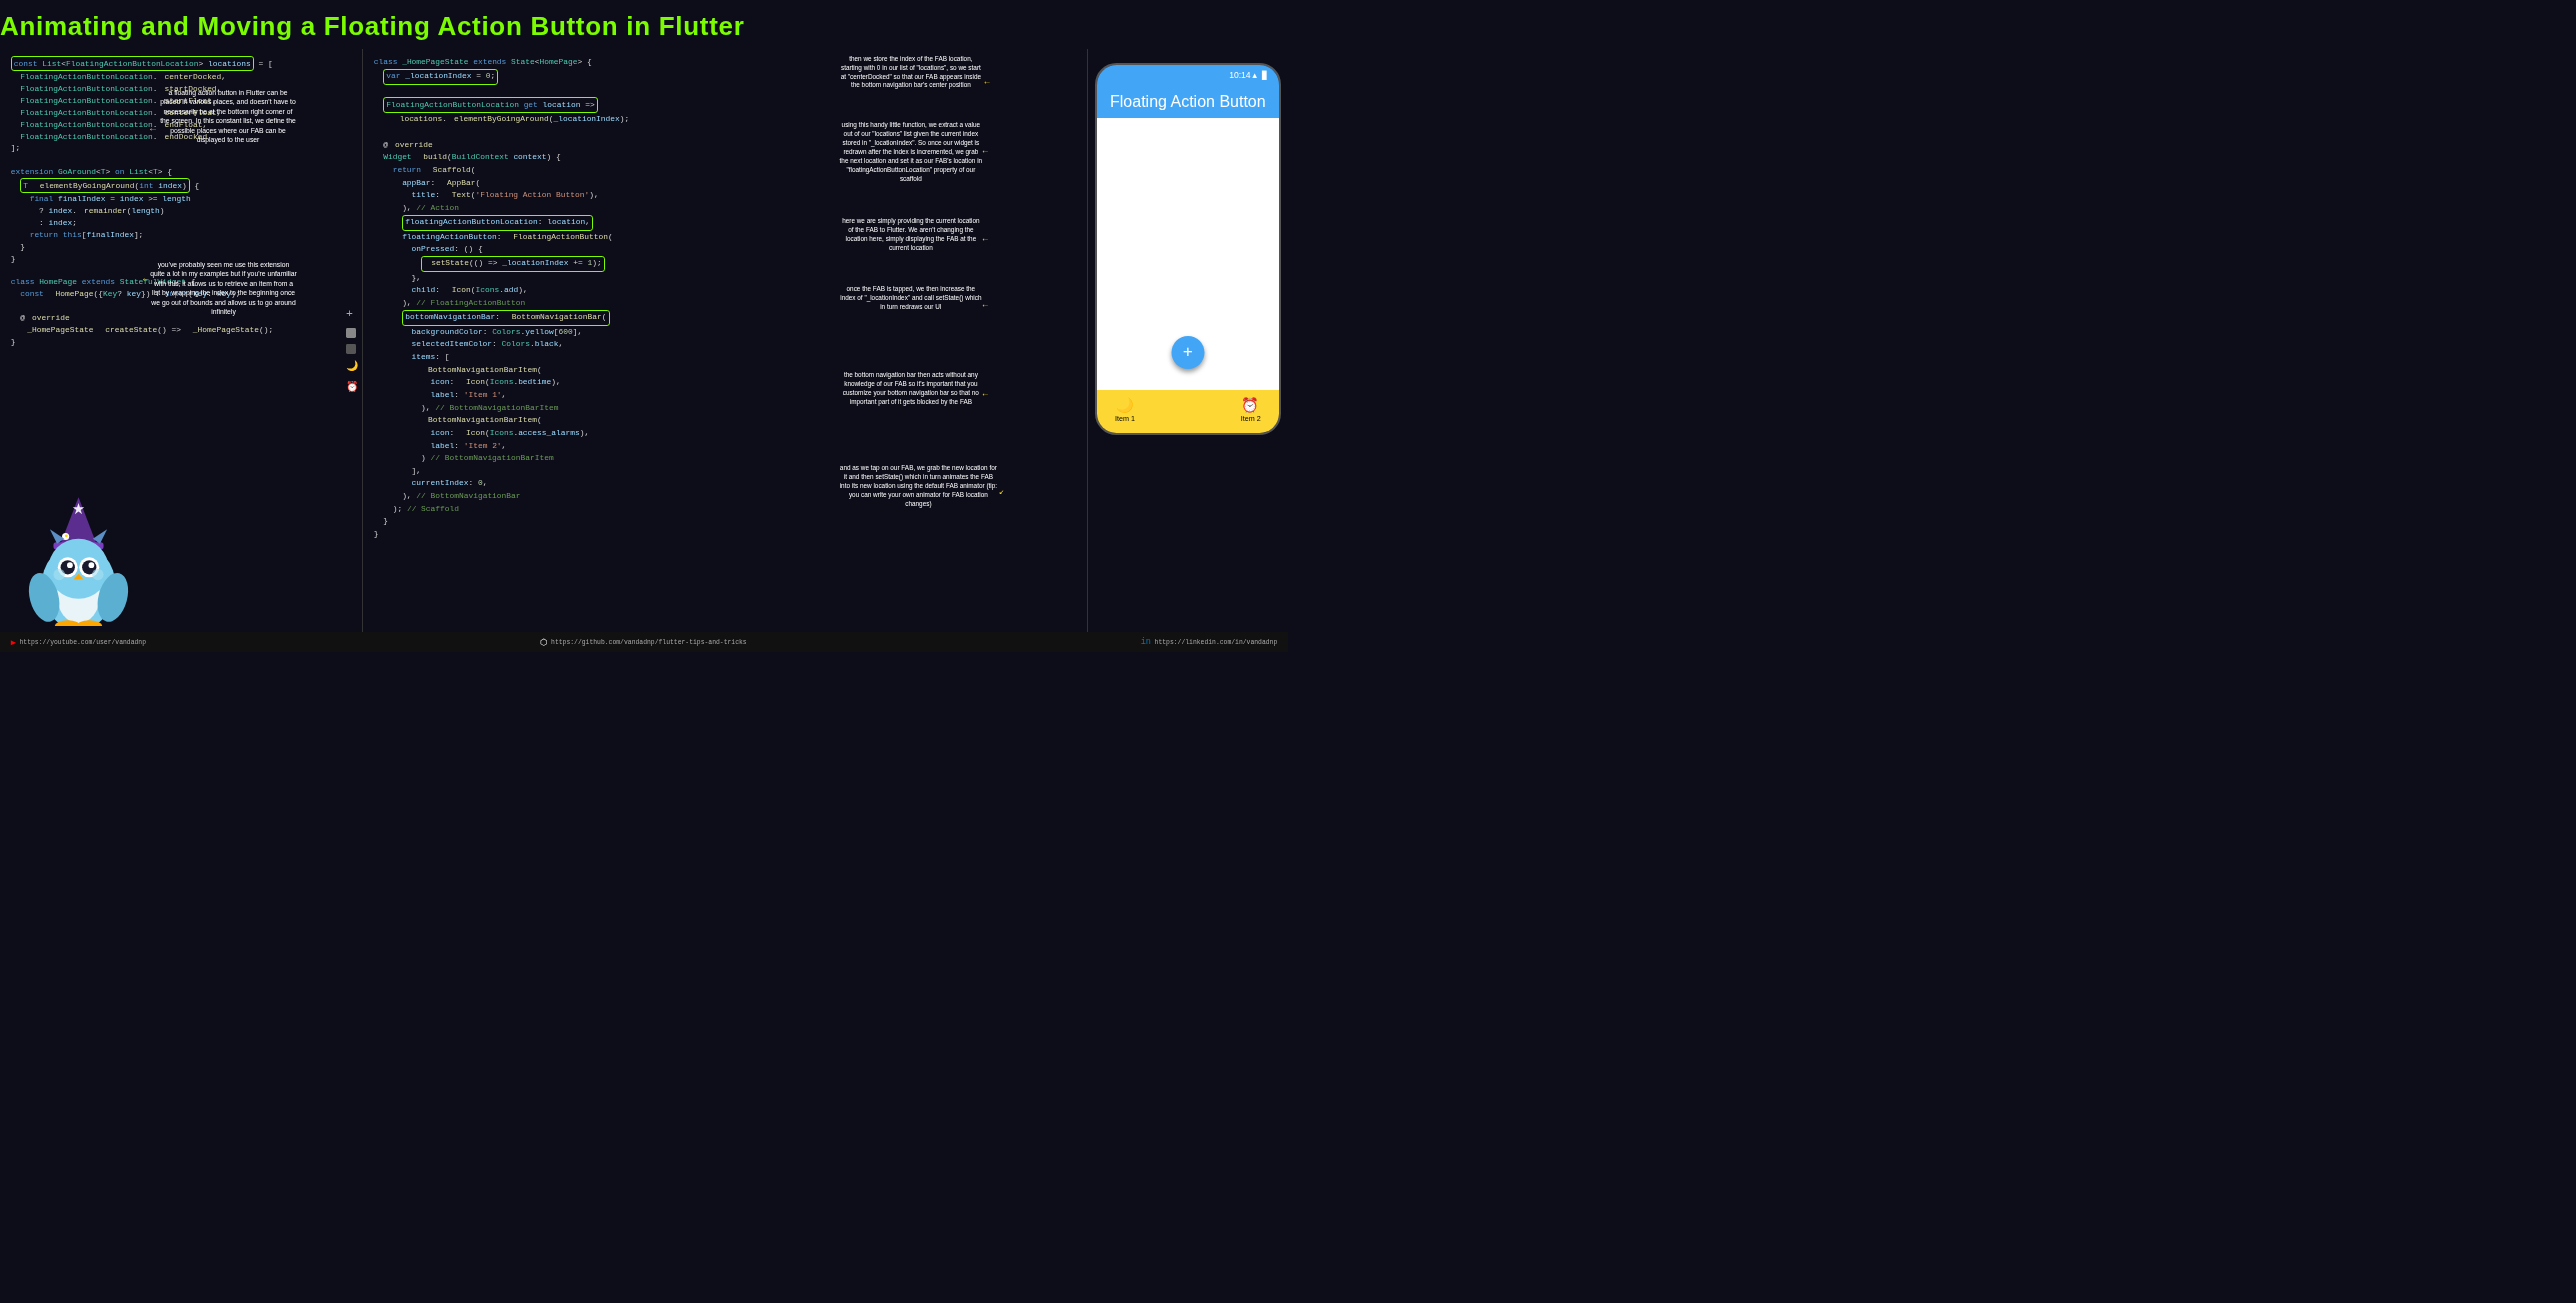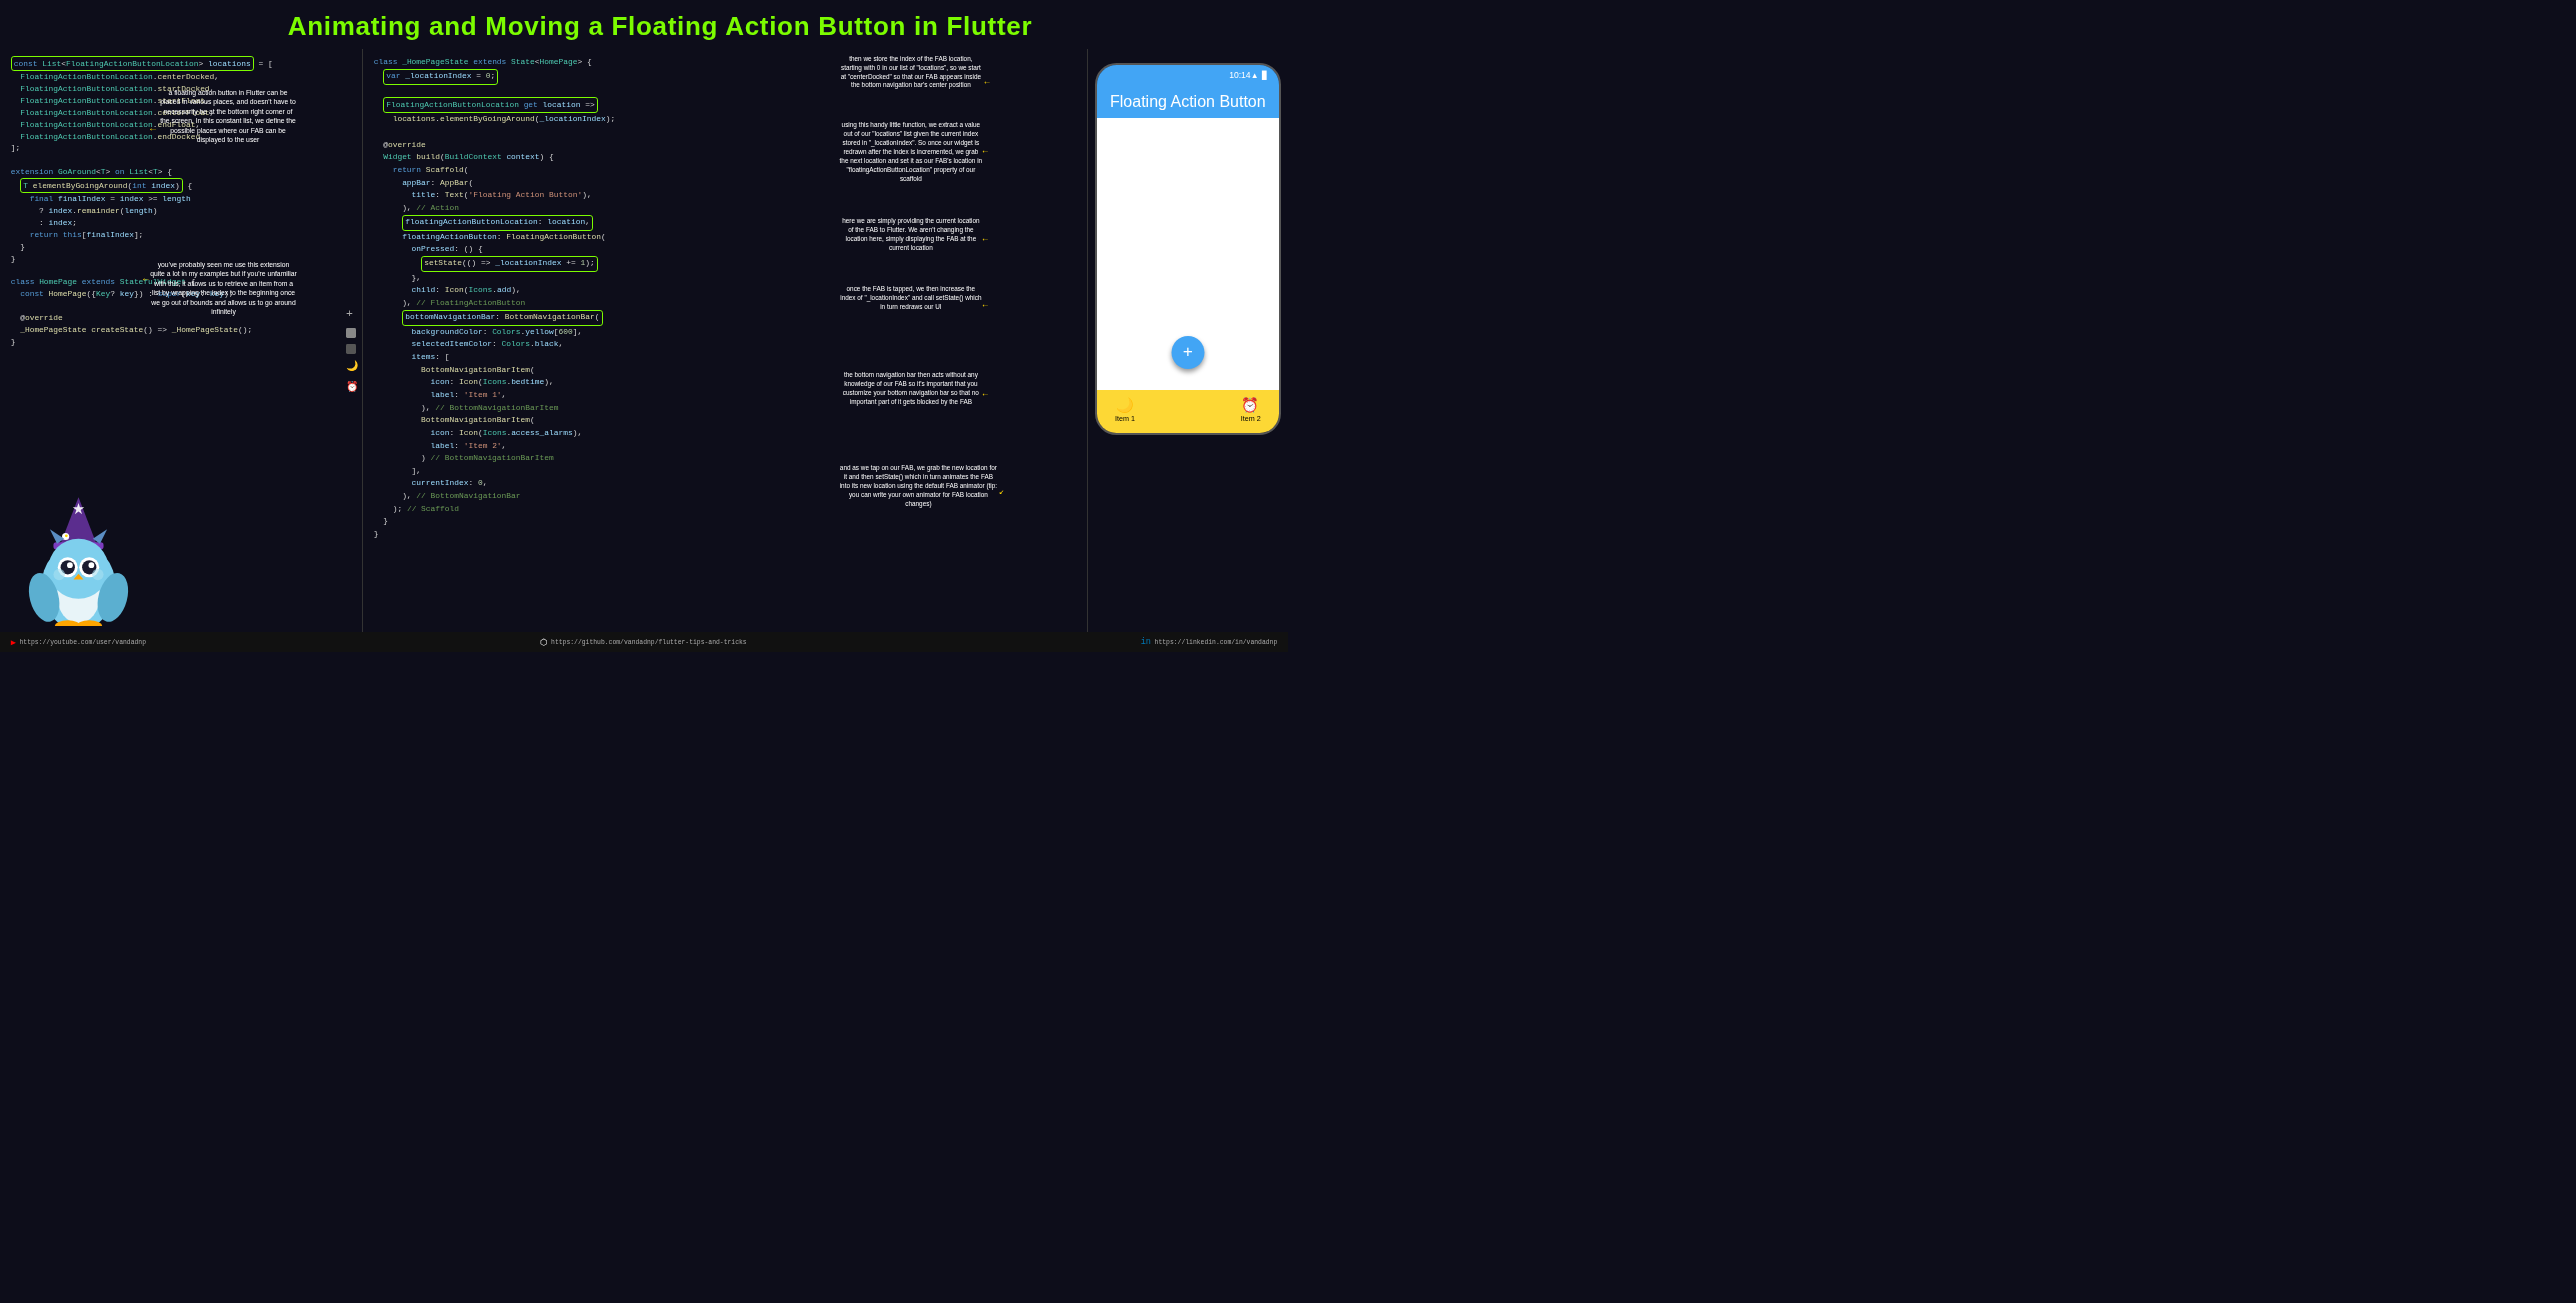--- a/index.html
+++ b/index.html
@@ -7,28 +7,27 @@
     body {
       background-color: #0d0d1a;
       font-family: 'Courier New', monospace;
       width: 1288px;
       height: 652px;
       overflow: hidden;
       position: relative;
     }
 
     .page-title {
-      text-align: center;
+      text-align: left;
       color: #7cfc00;
       font-size: 26px;
       font-weight: bold;
       font-family: Arial, sans-serif;
       padding: 10.7px 0 7.2px 0;
       letter-spacing: 0.7px;
-      margin-left: 32px;
     }
 
     .main-content {
       display: flex;
       width: 100%;
       height: calc(100% - 50px);
     }
 
     
     .left-panel {
@@ -57,21 +56,21 @@
       padding: 7.2px;
       display: flex;
       flex-direction: column;
       align-items: center;
       justify-content: flex-start;
       border-left: 0.7px solid #333;
     }
 
     .kw { color: #569cd6; } 
     .type { color: #4ec9b0; } 
-    .fn { color: #dcdcaa; } 
+    .fn { color: #dcdcaa; margin-left: 7px; } 
     .str { color: #ce9178; } 
     .num { color: #b5cea8; } 
     .comment { color: #6a9955; } 
     .prop { color: #9cdcfe; } 
     .op { color: #d4d4d4; }
     .highlight-box {
       border: 1.4px solid #7cfc00;
       border-radius: 2.9px;
       display: inline-block;
       padding: 0.7px 2.1px;

